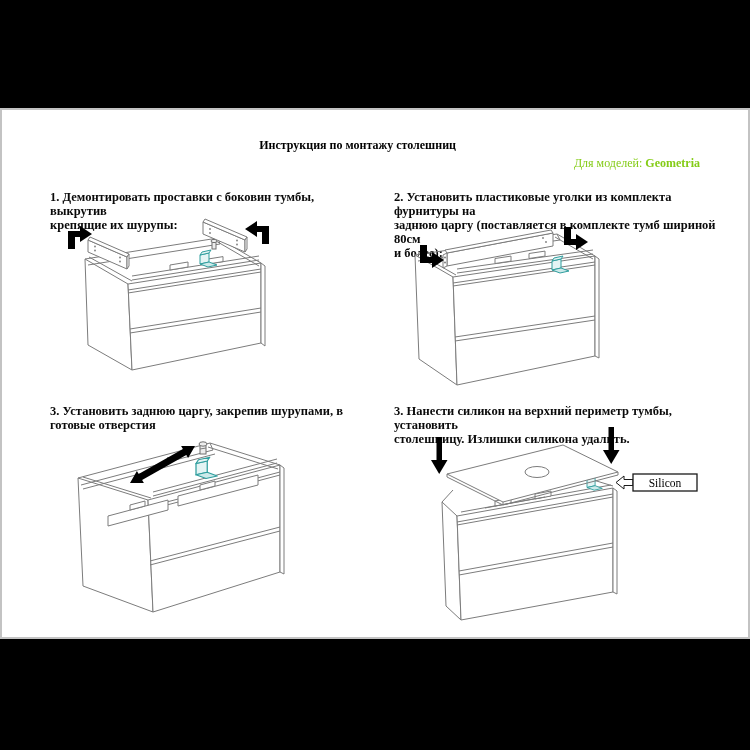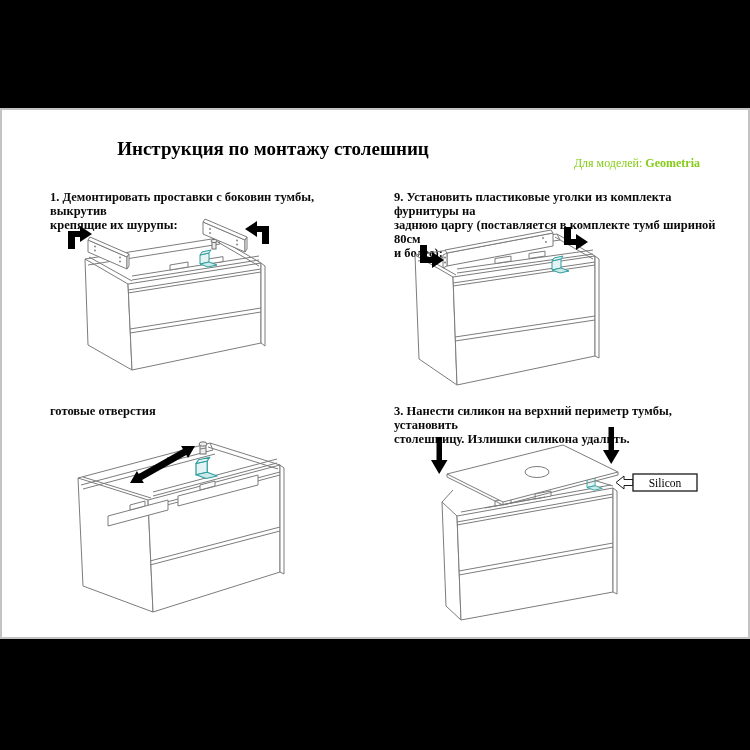--- a/index.html
+++ b/index.html
@@ -10,21 +10,21 @@
   }
   .letterbox{position:absolute;left:0;width:750px;background:#000;}
   #lb-top{top:0;height:108px;}
   #lb-bottom{top:639px;height:111px;}
   .page{
     position:absolute;left:0;top:108px;width:750px;height:531px;
     background:#fff;border:2px solid #c3c3c3;box-sizing:border-box;
   }
   .title{
     position:absolute;left:90px;top:138px;width:366px;
-    text-align:center;font-weight:bold;font-size:19px;color:#000;
+    text-align:right;font-weight:bold;font-size:12px;color:#000;
   }
   .models{
     position:absolute;left:440px;top:156px;width:260px;
     text-align:right;font-size:12px;color:#84cc16;
   }
   .models b{font-weight:bold;}
   .step-text{
     position:absolute;font-weight:bold;font-size:12.5px;line-height:14px;color:#0a0a0a;
   }
   #s1t{left:50px;top:190px;width:300px;}
@@ -60,26 +60,27 @@
   <span>Для моделей:</span>
   <b>Geometria</b>
 </div>
 
 <div class="step-text" id="s1t">
   <div>1. Демонтировать проставки с боковин тумбы, выкрутив</div>
   <div>крепящие их шурупы:</div>
 </div>
 
 <div class="step-text" id="s2t">
-  <div>9. Установить пластиковые уголки из комплекта фурнитуры на</div>
+  <div>2. Установить пластиковые уголки из комплекта фурнитуры на</div>
   <div>заднюю царгу (поставляется в комплекте тумб шириной  80см</div>
   <div>и более):</div>
 </div>
 
 <div class="step-text" id="s3t">
+  <div>3. Установить заднюю царгу, закрепив шурупами, в</div>
   <div>готовые отверстия</div>
 </div>
 
 <div class="step-text" id="s4t">
   <div>3. Нанести силикон на верхний периметр тумбы, установить</div>
   <div>столешницу. Излишки силикона удалить.</div>
 </div>
 
 <svg class="diag" id="d1" width="320" height="200" viewBox="0 0 320 200">
   <defs>

